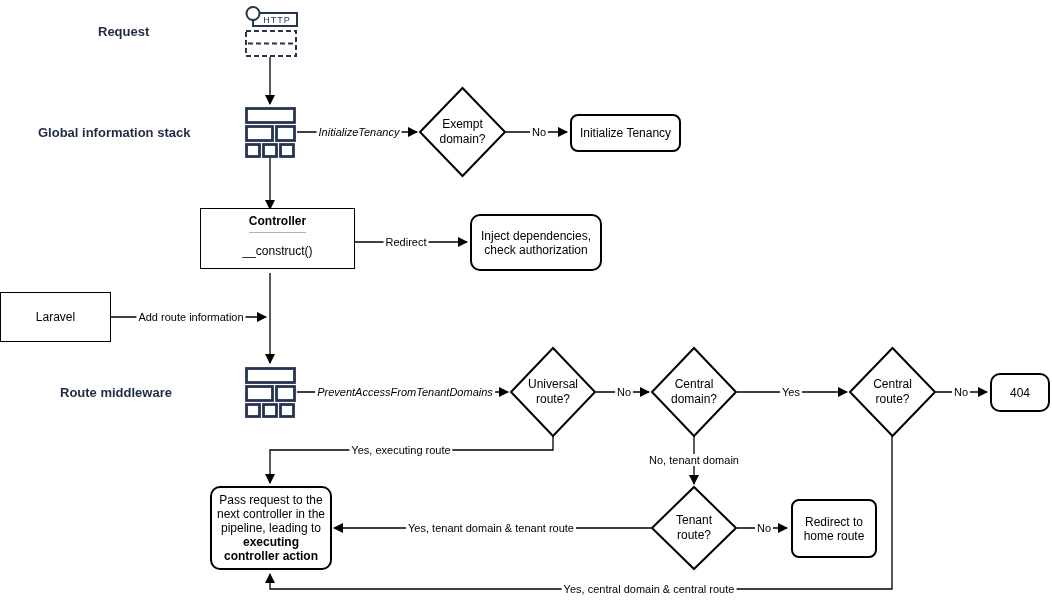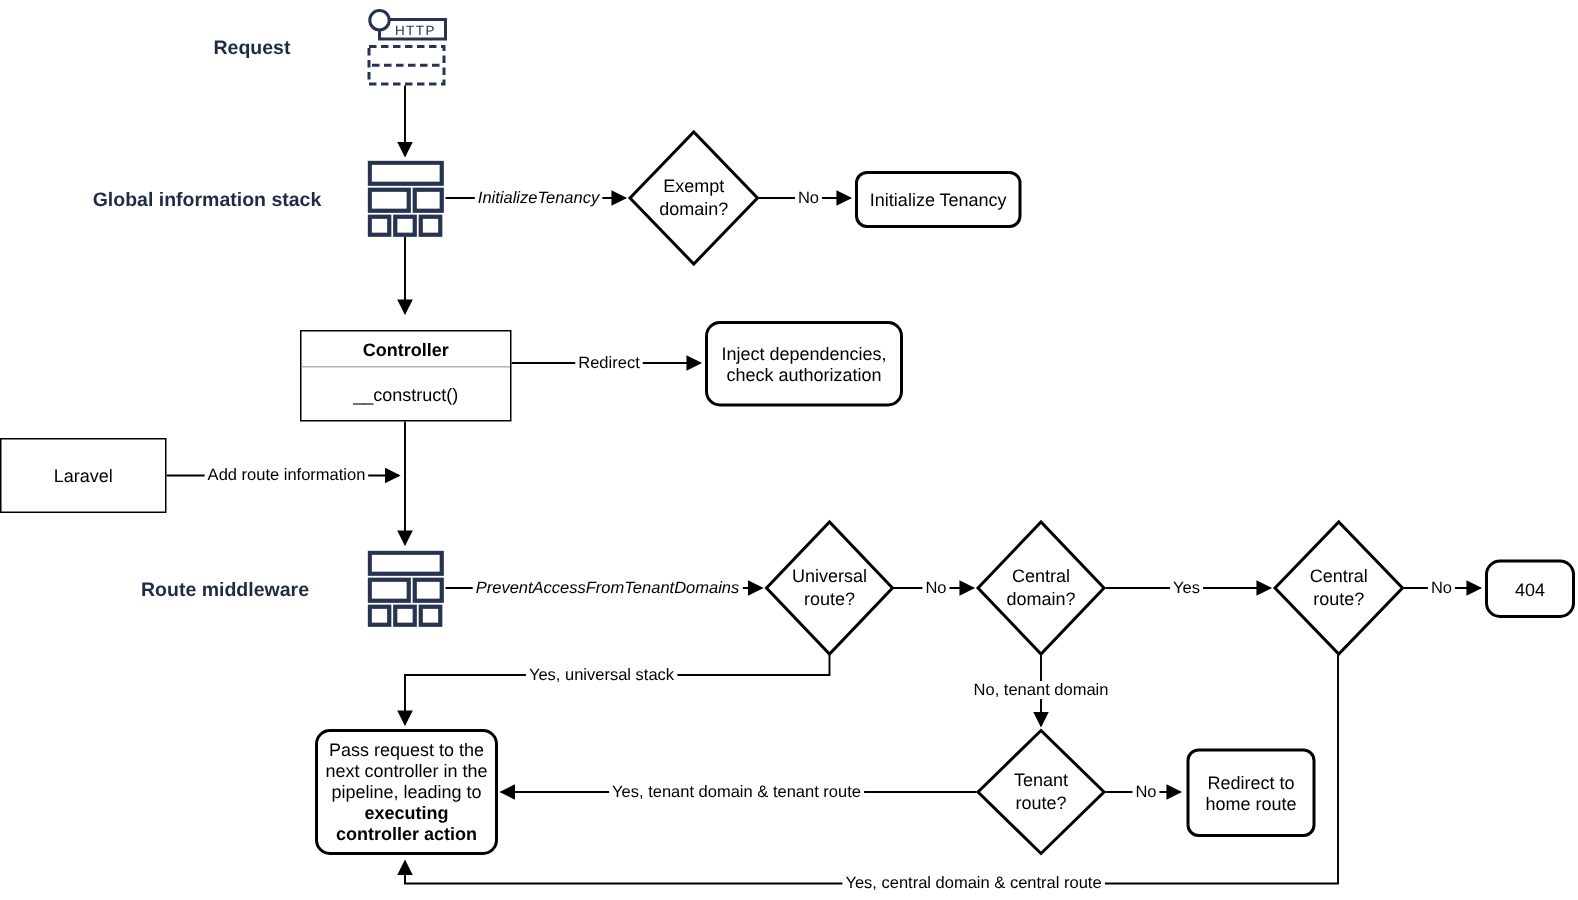--- a/index.html
+++ b/index.html
@@ -4,21 +4,21 @@
 <style>
   html,body { margin:0; padding:0; background:#ffffff; }
   .canvas {
     position:relative; width:1052px; height:600px; background:#ffffff;
     font-family:"Liberation Sans", sans-serif; color:#000; overflow:hidden;
   }
   svg.wires { position:absolute; left:0; top:0; width:1052px; height:600px; }
   .icon { position:absolute; }
   .stage-label {
     position:absolute; font-weight:bold; font-size:13px; color:#1f2a44;
-    text-align:center; white-space:nowrap;
+    text-align:left; white-space:nowrap;
   }
   .box {
     position:absolute; box-sizing:border-box; background:#fff;
     border:2px solid #000; border-radius:10px;
     display:flex; align-items:center; justify-content:center;
     text-align:center; font-size:12px; line-height:14px; padding:8px 3px;
   }
   .box.plain { border-width:1px; border-radius:0; }
   .uml {
     position:absolute; box-sizing:border-box; background:#fff;
@@ -119,21 +119,21 @@
   <div class="stage-label" style="left:60px; top:385px; width:180px;">Route middleware</div>
 
   <div class="dtext" style="left:462.5px; top:132px;">Exempt domain?</div>
   <div class="dtext" style="left:553px; top:392px;">Universal route?</div>
   <div class="dtext" style="left:694px; top:392px;">Central domain?</div>
   <div class="dtext" style="left:892.5px; top:392px;">Central route?</div>
   <div class="dtext" style="left:694px; top:528px;">Tenant route?</div>
 
   <div class="box" style="left:570px; top:114px; width:111px; height:38px; border-radius:8px;">Initialize Tenancy</div>
 
-  <div class="uml" style="left:200px; top:220px; width:141px; height:61px;">
+  <div class="uml" style="left:200px; top:208px; width:155px; height:61px;align-items:center;">
     <div class="uml-head">Controller</div>
     <div class="uml-body">__construct()</div>
   </div>
 
   <div class="box" style="left:470px; top:214px; width:132px; height:57px;">Inject dependencies, check authorization</div>
 
   <div class="box plain" style="left:0px; top:292px; width:111px; height:50px;">Laravel</div>
 
   <div class="box" style="left:990px; top:373px; width:60px; height:39px;">404</div>
 
@@ -144,19 +144,19 @@
   </div>
 
   <div class="edge-label it" style="left:359px; top:132px;">InitializeTenancy</div>
   <div class="edge-label" style="left:539px; top:132px;">No</div>
   <div class="edge-label" style="left:406px; top:242px;">Redirect</div>
   <div class="edge-label" style="left:191px; top:317px;">Add route information</div>
   <div class="edge-label it" style="left:405px; top:392px;">PreventAccessFromTenantDomains</div>
   <div class="edge-label" style="left:624px; top:392px;">No</div>
   <div class="edge-label" style="left:791px; top:392px;">Yes</div>
   <div class="edge-label" style="left:961px; top:392px;">No</div>
-  <div class="edge-label" style="left:401px; top:450px;">Yes, universal stack</div>
+  <div class="edge-label" style="left:401px; top:450px;">Yes, executing route</div>
   <div class="edge-label" style="left:694px; top:460px;">No, tenant domain</div>
   <div class="edge-label" style="left:764px; top:528px;">No</div>
   <div class="edge-label" style="left:491px; top:528px;">Yes, tenant domain &amp; tenant route</div>
   <div class="edge-label" style="left:649px; top:589px;">Yes, central domain &amp; central route</div>
 
 </div>
 
 </body></html>

